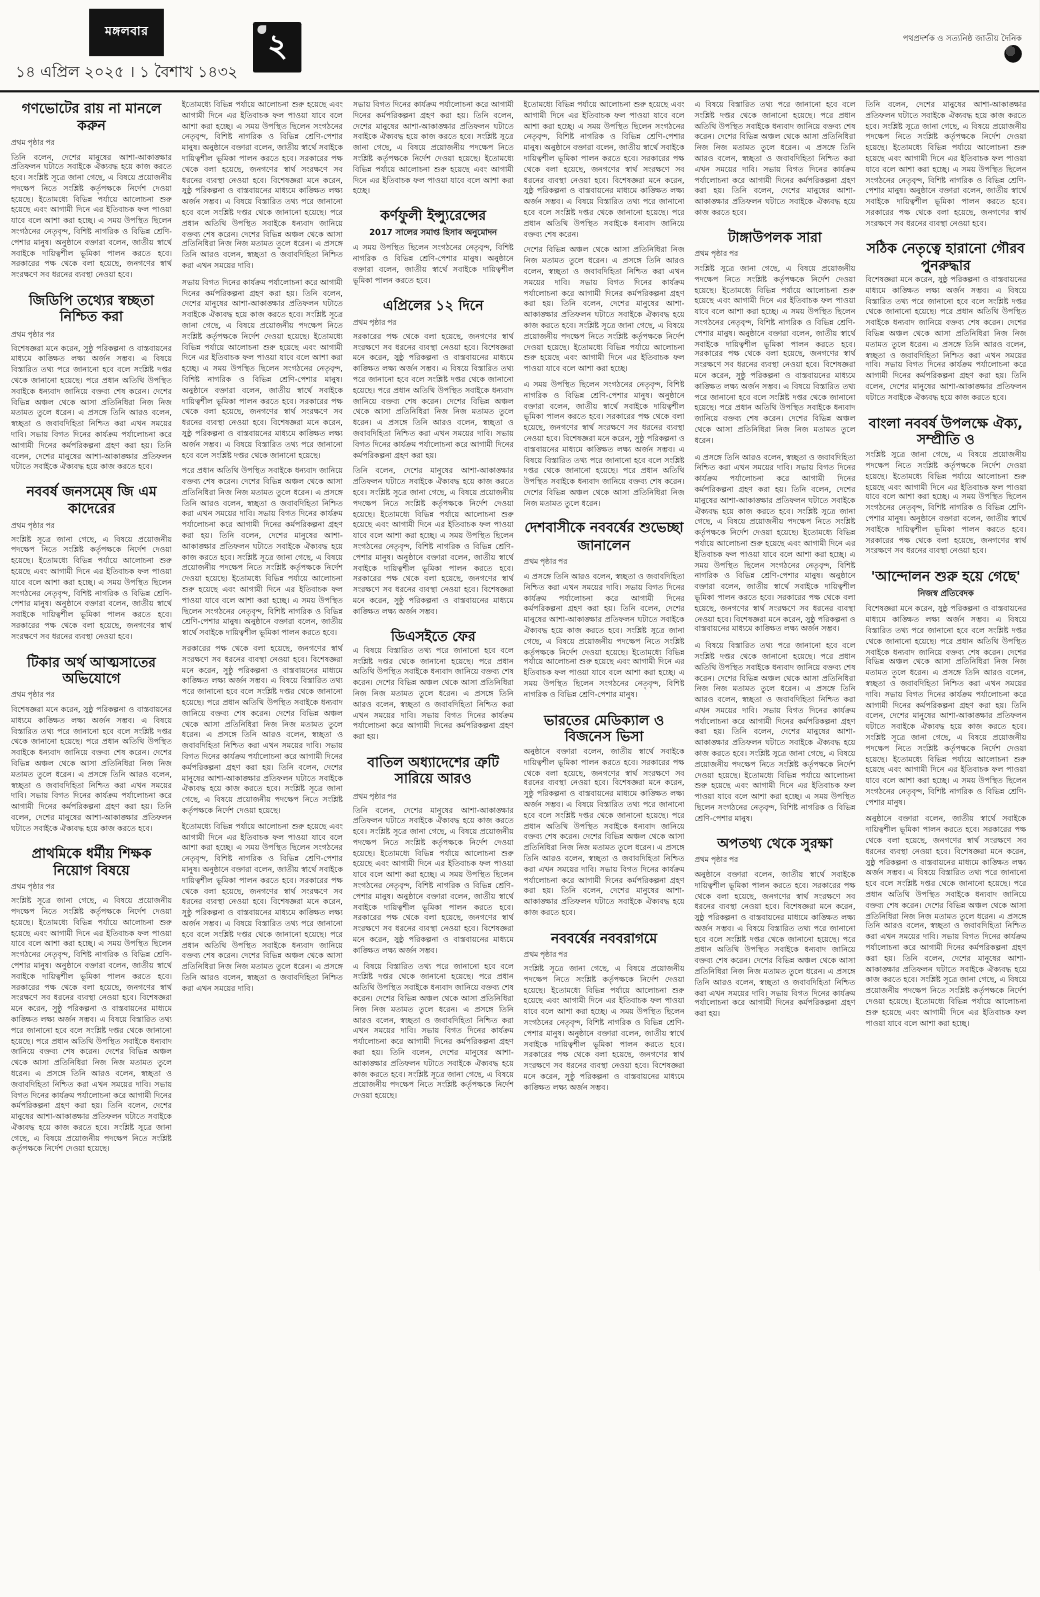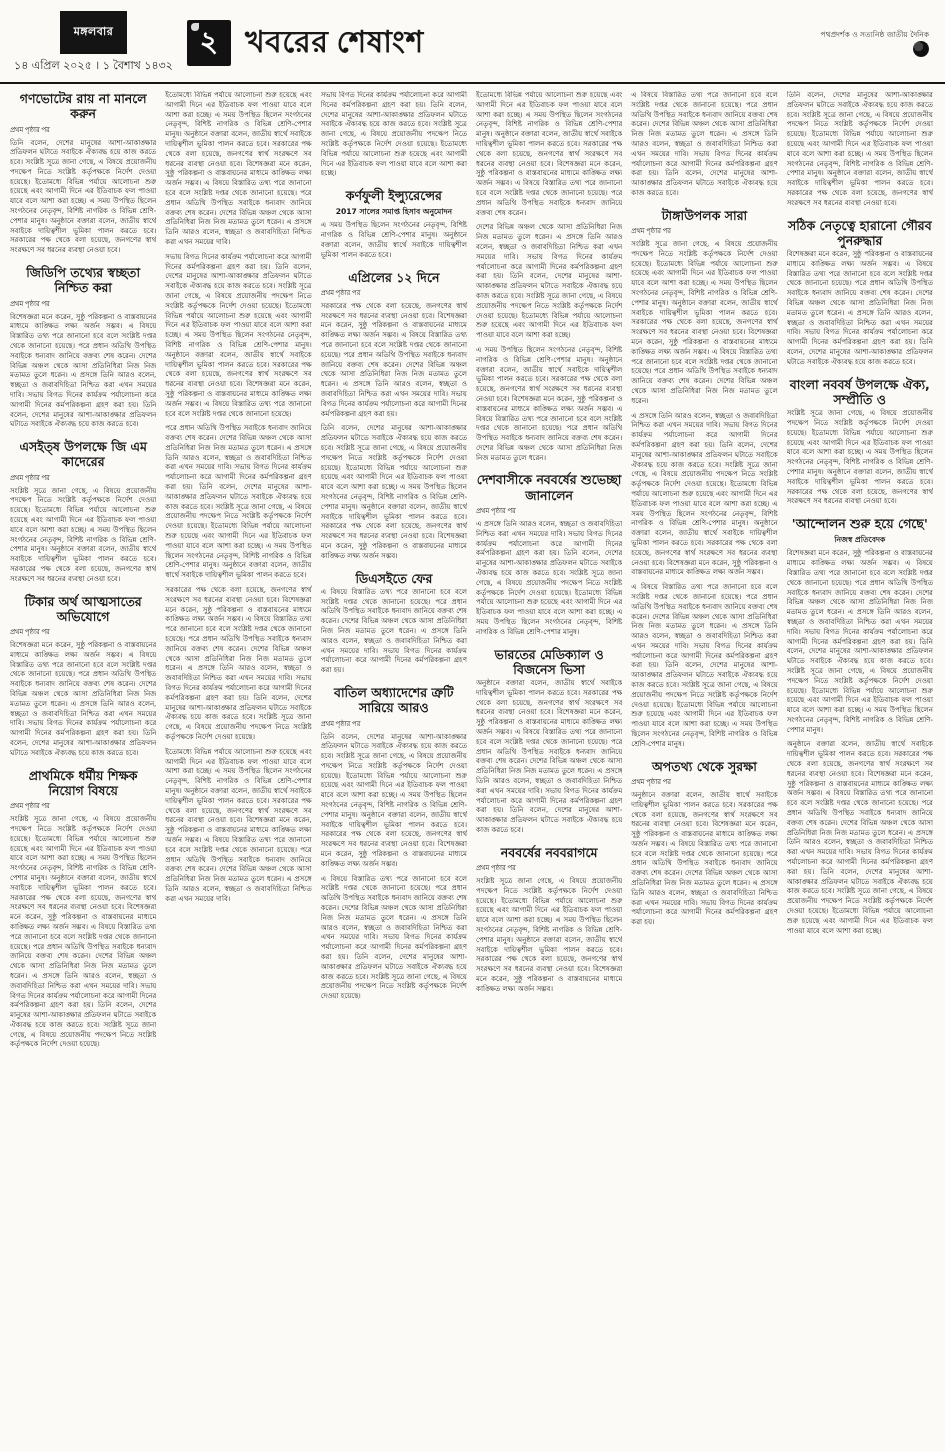--- a/index.html
+++ b/index.html
@@ -24,21 +24,21 @@
   }
   .header-left {
     display: flex; flex-direction: column; align-items: center; gap: 3px;
     min-width: 128px;
   }
   .day-banner {
     background: #141414; color: #fff;
     font-size: 11px; font-weight: bold;
     padding: 12px 14px; letter-spacing: .5px;
   }
-  .date-line { font-size: 11px; color: #222; white-space: nowrap; }
+  .date-line { font-size: 14px; color: #222; white-space: nowrap; }
   .page-number-box {
     width: 44px; height: 46px;
     background: #121212; color: #fff;
     display: flex; align-items: center; justify-content: center;
     font-size: 28px; font-weight: bold;
     border-radius: 2px;
     position: relative;
   }
   .page-number-box .leaf {
     position: absolute; top: 3px; left: 4px;
@@ -120,38 +120,37 @@
 
   <header class="header">
     <div class="header-left">
       <div class="day-banner">মঙ্গলবার</div>
       <div class="date-line">১৪ এপ্রিল ২০২৫ । ১ বৈশাখ ১৪৩২</div>
     </div>
     <div class="page-number-box">
       <span class="leaf"></span>
       <span>২</span>
     </div>
-    <div class="section-title">খবরের শেষাংশ</div>
     <div class="masthead-block">
       <div class="masthead-tagline">পথপ্রদর্শক ও সত্যনিষ্ঠ জাতীয় দৈনিক</div>
       <div class="masthead-row">
         <span class="masthead-logo"></span>
       </div>
     </div>
   </header>
 
   <main class="columns">
       <div class="col">
         <h3 class="headline">গণভোটের রায় না মানলে করুন</h3>
         <div class="continued">প্রথম পৃষ্ঠার পর</div>
         <p class="body">তিনি বলেন, দেশের মানুষের আশা-আকাঙ্ক্ষার প্রতিফলন ঘটাতে সবাইকে ঐক্যবদ্ধ হয়ে কাজ করতে হবে। সংশ্লিষ্ট সূত্রে জানা গেছে, এ বিষয়ে প্রয়োজনীয় পদক্ষেপ নিতে সংশ্লিষ্ট কর্তৃপক্ষকে নির্দেশ দেওয়া হয়েছে। ইতোমধ্যে বিভিন্ন পর্যায়ে আলোচনা শুরু হয়েছে এবং আগামী দিনে এর ইতিবাচক ফল পাওয়া যাবে বলে আশা করা হচ্ছে। এ সময় উপস্থিত ছিলেন সংগঠনের নেতৃবৃন্দ, বিশিষ্ট নাগরিক ও বিভিন্ন শ্রেণি-পেশার মানুষ। অনুষ্ঠানে বক্তারা বলেন, জাতীয় স্বার্থে সবাইকে দায়িত্বশীল ভূমিকা পালন করতে হবে। সরকারের পক্ষ থেকে বলা হয়েছে, জনগণের স্বার্থ সংরক্ষণে সব ধরনের ব্যবস্থা নেওয়া হবে।</p>
         <h3 class="headline">জিডিপি তথ্যের স্বচ্ছতা নিশ্চিত করা</h3>
         <div class="continued">প্রথম পৃষ্ঠার পর</div>
         <p class="body">বিশেষজ্ঞরা মনে করেন, সুষ্ঠু পরিকল্পনা ও বাস্তবায়নের মাধ্যমে কাঙ্ক্ষিত লক্ষ্য অর্জন সম্ভব। এ বিষয়ে বিস্তারিত তথ্য পরে জানানো হবে বলে সংশ্লিষ্ট দপ্তর থেকে জানানো হয়েছে। পরে প্রধান অতিথি উপস্থিত সবাইকে ধন্যবাদ জানিয়ে বক্তব্য শেষ করেন। দেশের বিভিন্ন অঞ্চল থেকে আসা প্রতিনিধিরা নিজ নিজ মতামত তুলে ধরেন। এ প্রসঙ্গে তিনি আরও বলেন, স্বচ্ছতা ও জবাবদিহিতা নিশ্চিত করা এখন সময়ের দাবি। সভায় বিগত দিনের কার্যক্রম পর্যালোচনা করে আগামী দিনের কর্মপরিকল্পনা গ্রহণ করা হয়। তিনি বলেন, দেশের মানুষের আশা-আকাঙ্ক্ষার প্রতিফলন ঘটাতে সবাইকে ঐক্যবদ্ধ হয়ে কাজ করতে হবে।</p>
-        <h3 class="headline">এসইত্ষ উপলক্ষে জি এম কাদেরের</h3>
+        <h3 class="headline">নববর্ষ জনসম্ষে জি এম কাদেরের</h3>
         <div class="continued">প্রথম পৃষ্ঠার পর</div>
         <p class="body">সংশ্লিষ্ট সূত্রে জানা গেছে, এ বিষয়ে প্রয়োজনীয় পদক্ষেপ নিতে সংশ্লিষ্ট কর্তৃপক্ষকে নির্দেশ দেওয়া হয়েছে। ইতোমধ্যে বিভিন্ন পর্যায়ে আলোচনা শুরু হয়েছে এবং আগামী দিনে এর ইতিবাচক ফল পাওয়া যাবে বলে আশা করা হচ্ছে। এ সময় উপস্থিত ছিলেন সংগঠনের নেতৃবৃন্দ, বিশিষ্ট নাগরিক ও বিভিন্ন শ্রেণি-পেশার মানুষ। অনুষ্ঠানে বক্তারা বলেন, জাতীয় স্বার্থে সবাইকে দায়িত্বশীল ভূমিকা পালন করতে হবে। সরকারের পক্ষ থেকে বলা হয়েছে, জনগণের স্বার্থ সংরক্ষণে সব ধরনের ব্যবস্থা নেওয়া হবে।</p>
         <h3 class="headline">টিকার অর্থ আত্মসাতের অভিযোগে</h3>
         <div class="continued">প্রথম পৃষ্ঠার পর</div>
         <p class="body">বিশেষজ্ঞরা মনে করেন, সুষ্ঠু পরিকল্পনা ও বাস্তবায়নের মাধ্যমে কাঙ্ক্ষিত লক্ষ্য অর্জন সম্ভব। এ বিষয়ে বিস্তারিত তথ্য পরে জানানো হবে বলে সংশ্লিষ্ট দপ্তর থেকে জানানো হয়েছে। পরে প্রধান অতিথি উপস্থিত সবাইকে ধন্যবাদ জানিয়ে বক্তব্য শেষ করেন। দেশের বিভিন্ন অঞ্চল থেকে আসা প্রতিনিধিরা নিজ নিজ মতামত তুলে ধরেন। এ প্রসঙ্গে তিনি আরও বলেন, স্বচ্ছতা ও জবাবদিহিতা নিশ্চিত করা এখন সময়ের দাবি। সভায় বিগত দিনের কার্যক্রম পর্যালোচনা করে আগামী দিনের কর্মপরিকল্পনা গ্রহণ করা হয়। তিনি বলেন, দেশের মানুষের আশা-আকাঙ্ক্ষার প্রতিফলন ঘটাতে সবাইকে ঐক্যবদ্ধ হয়ে কাজ করতে হবে।</p>
         <h3 class="headline">প্রাথমিকে ধর্মীয় শিক্ষক নিয়োগ বিষয়ে</h3>
         <div class="continued">প্রথম পৃষ্ঠার পর</div>
         <p class="body">সংশ্লিষ্ট সূত্রে জানা গেছে, এ বিষয়ে প্রয়োজনীয় পদক্ষেপ নিতে সংশ্লিষ্ট কর্তৃপক্ষকে নির্দেশ দেওয়া হয়েছে। ইতোমধ্যে বিভিন্ন পর্যায়ে আলোচনা শুরু হয়েছে এবং আগামী দিনে এর ইতিবাচক ফল পাওয়া যাবে বলে আশা করা হচ্ছে। এ সময় উপস্থিত ছিলেন সংগঠনের নেতৃবৃন্দ, বিশিষ্ট নাগরিক ও বিভিন্ন শ্রেণি-পেশার মানুষ। অনুষ্ঠানে বক্তারা বলেন, জাতীয় স্বার্থে সবাইকে দায়িত্বশীল ভূমিকা পালন করতে হবে। সরকারের পক্ষ থেকে বলা হয়েছে, জনগণের স্বার্থ সংরক্ষণে সব ধরনের ব্যবস্থা নেওয়া হবে। বিশেষজ্ঞরা মনে করেন, সুষ্ঠু পরিকল্পনা ও বাস্তবায়নের মাধ্যমে কাঙ্ক্ষিত লক্ষ্য অর্জন সম্ভব। এ বিষয়ে বিস্তারিত তথ্য পরে জানানো হবে বলে সংশ্লিষ্ট দপ্তর থেকে জানানো হয়েছে। পরে প্রধান অতিথি উপস্থিত সবাইকে ধন্যবাদ জানিয়ে বক্তব্য শেষ করেন। দেশের বিভিন্ন অঞ্চল থেকে আসা প্রতিনিধিরা নিজ নিজ মতামত তুলে ধরেন। এ প্রসঙ্গে তিনি আরও বলেন, স্বচ্ছতা ও জবাবদিহিতা নিশ্চিত করা এখন সময়ের দাবি। সভায় বিগত দিনের কার্যক্রম পর্যালোচনা করে আগামী দিনের কর্মপরিকল্পনা গ্রহণ করা হয়। তিনি বলেন, দেশের মানুষের আশা-আকাঙ্ক্ষার প্রতিফলন ঘটাতে সবাইকে ঐক্যবদ্ধ হয়ে কাজ করতে হবে। সংশ্লিষ্ট সূত্রে জানা গেছে, এ বিষয়ে প্রয়োজনীয় পদক্ষেপ নিতে সংশ্লিষ্ট কর্তৃপক্ষকে নির্দেশ দেওয়া হয়েছে।</p>
       </div>
       <div class="col">

